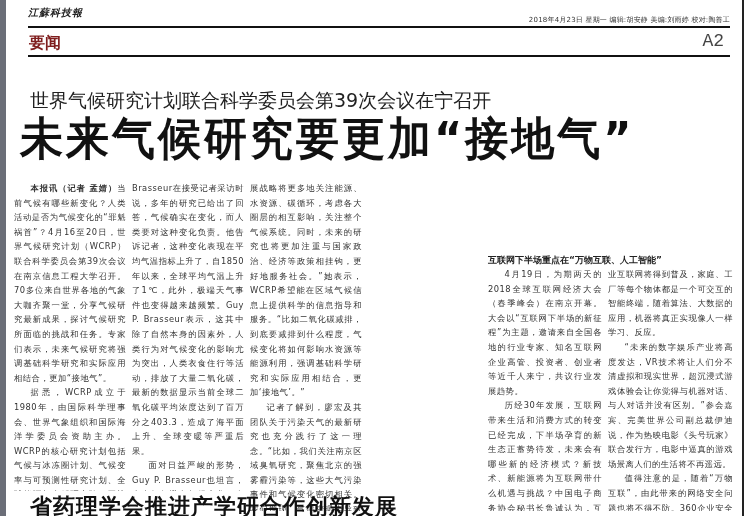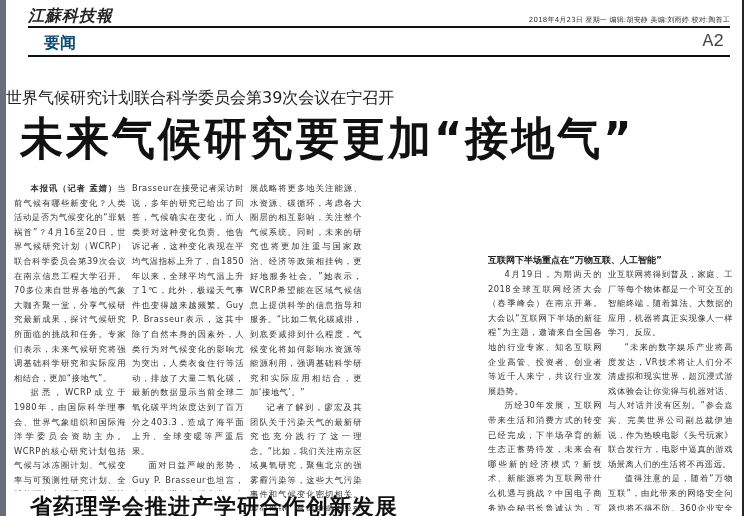--- a/index.html
+++ b/index.html
@@ -1,26 +1,26 @@
 <!DOCTYPE html>
 <html><head>
 <meta charset="utf-8">
 <style>
   html,body{margin:0;padding:0;}
   body{width:754px;height:516px;overflow:hidden;background:#ffffff;position:relative;font-family:"DejaVu Sans","Liberation Sans",sans-serif;color:#222;}
   .leftbar{position:absolute;left:0;top:0;width:6px;height:516px;background:#6b6e78;}
   .rightbar{position:absolute;left:742px;top:0;width:12px;height:516px;background:#ffffff;border-left:2px solid #222;}
   .page{position:absolute;left:6px;top:0;width:736px;height:516px;background:#fff;}
-  .masthead{position:absolute;left:22px;top:6px;font-family:"DejaVu Serif",serif;font-size:16px;font-style:italic;font-weight:bold;color:#222;letter-spacing:1px;}
+  .masthead{position:absolute;left:22px;top:6px;font-family:"DejaVu Serif",serif;font-size:10px;font-style:italic;font-weight:bold;color:#222;letter-spacing:1px;}
   .meta{position:absolute;right:12px;top:15px;font-size:7px;color:#333;letter-spacing:0.2px;}
   .rule1{position:absolute;left:22px;right:12px;top:26px;height:2px;background:#111;}
-  .section{position:absolute;left:38px;top:33px;font-size:16px;font-weight:bold;color:#0c4a6e;}
+  .section{position:absolute;left:23px;top:33px;font-size:16px;font-weight:bold;color:#7f1d1d;}
   .pageno{position:absolute;right:18px;top:31px;font-size:18px;color:#444;font-family:Liberation Mono, monospace;}
   .rule2{position:absolute;left:22px;right:12px;top:55px;height:2px;background:#111;}
-  .subhead{position:absolute;left:0;top:88px;font-size:16px;color:#222;letter-spacing:0px;}
+  .subhead{position:absolute;left:24px;top:88px;font-size:19px;color:#222;letter-spacing:0px;}
   .headline{position:absolute;left:14px;top:112px;font-size:43px;font-weight:bold;color:#111;letter-spacing:3px;line-height:52px;transform:scaleY(1.05);}
   .col{position:absolute;font-size:8.3px;line-height:14.6px;color:#333;text-align:justify;letter-spacing:0.5px;overflow:hidden;}
   .col p{margin:0;text-indent:2em;}
   .col .lead{font-weight:bold;}
   .c1{left:8px;top:181px;width:112px;height:310px;}
   .c2{left:126px;top:181px;width:112px;height:310px;}
   .c3{left:244px;top:181px;width:112px;height:330px;}
   .inet-title{position:absolute;left:482px;top:222px;font-size:17px;color:#111;font-weight:bold;letter-spacing:0.5px;}
   .inet-sub{position:absolute;left:482px;top:254px;font-size:9px;color:#222;font-weight:bold;}
   .c5{left:482px;top:267px;width:114px;height:244px;}

